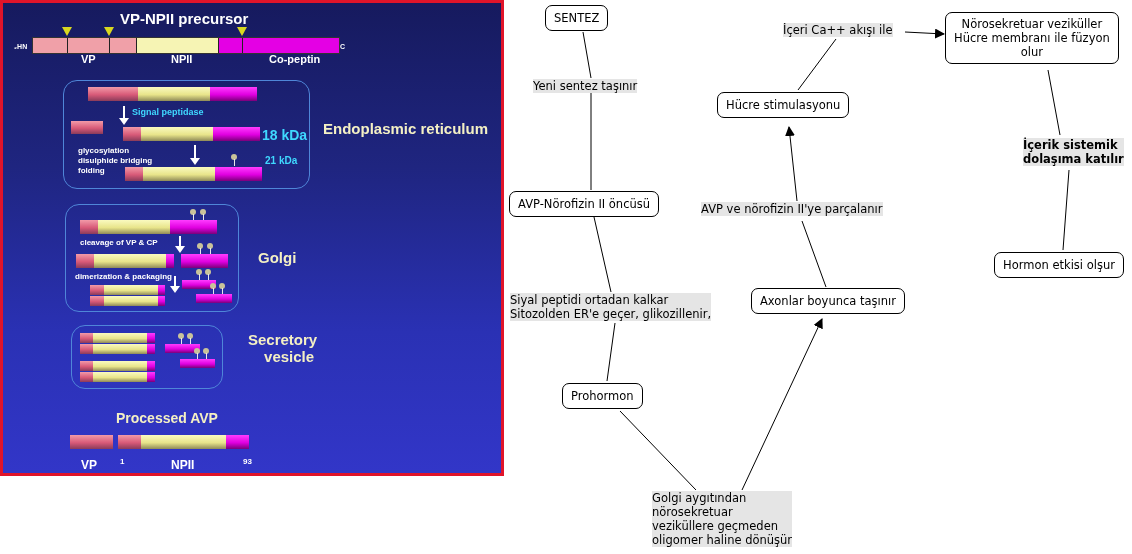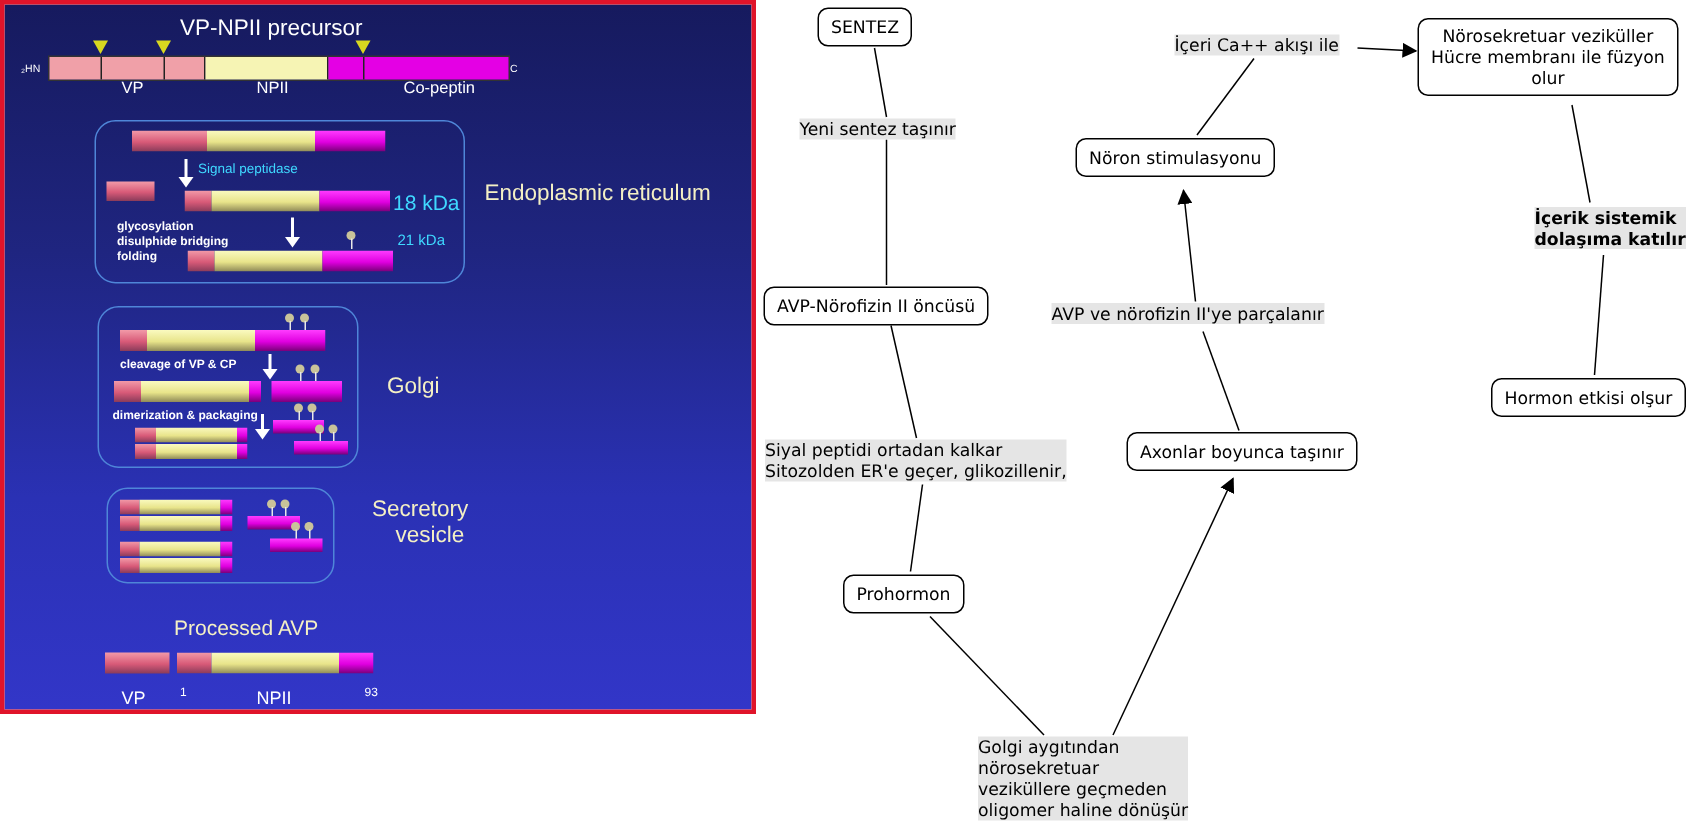--- a/index.html
+++ b/index.html
@@ -3,21 +3,21 @@
 <meta charset="utf-8">
 <style>
   html, body { margin: 0; padding: 0; }
   body { width: 1132px; height: 554px; position: relative; background: #ffffff; overflow: hidden;
          font-family: "DejaVu Sans", sans-serif; }
 
   
   #panel { position: absolute; left: 0; top: 0; width: 498px; height: 470px;
            border: 3px solid #e0142a;
            background: linear-gradient(to bottom, #161a5e 0%, #1f2580 35%, #2a31b4 70%, #3236c8 100%); }
-  .ptxt { position: absolute; font-family: "Liberation Sans", sans-serif; font-weight: normal; color: #ffffff; white-space: nowrap; }
+  .ptxt { position: absolute; font-family: "Liberation Sans", sans-serif; font-weight: bold; color: #ffffff; white-space: nowrap; }
   .cream { color: #f4f0c4; }
   .cyan { color: #3fd8ff; }
   .small-w { font-size: 8px; font-weight: bold; color: #ffffff; line-height: 10px; }
   .box { position: absolute; border: 1.5px solid #4f86d8; border-radius: 14px; }
   .seg { position: absolute; height: 100%; top: 0; }
   .bar { position: absolute; height: 14px; overflow: hidden; }
   .pink { background: linear-gradient(to bottom, #f29aa8, #d85a78 55%, #8a3b5a); }
   .yel { background: linear-gradient(to bottom, #fafac0, #e8e48a 55%, #8f8a58); }
   .mag { background: linear-gradient(to bottom, #ff3cff, #e000e0 55%, #7a007a); }
   .pinkflat { background: #f0a0a8; }
@@ -206,21 +206,21 @@
 </div>
 <div class="node" style="left:562px;top:383px;">Prohormon</div>
 <div class="lbl" style="left:652px;top:491px;">
   <div>Golgi aygıtından</div>
   <div>nörosekretuar</div>
   <div>veziküllere geçmeden</div>
   <div>oligomer haline dönüşür</div>
 </div>
 <div class="node" style="left:751px;top:288px;">Axonlar boyunca taşınır</div>
 <div class="lbl" style="left:701px;top:202px;">AVP ve nörofizin II'ye parçalanır</div>
-<div class="node" style="left:717px;top:92px;">Nöron stimulasyonu</div>
+<div class="node" style="left:717px;top:92px;">Hücre stimulasyonu</div>
 <div class="lbl" style="left:783px;top:23px;">İçeri Ca++ akışı ile</div>
 <div class="node" style="left:945px;top:12px;padding:4px 8px;">
   <div>Nörosekretuar veziküller</div>
   <div>Hücre membranı ile füzyon</div>
   <div>olur</div>
 </div>
 <div class="lbl" style="left:1023px;top:138px;font-weight:bold;">
   <div>İçerik sistemik</div>
   <div>dolaşıma katılır</div>
 </div>

